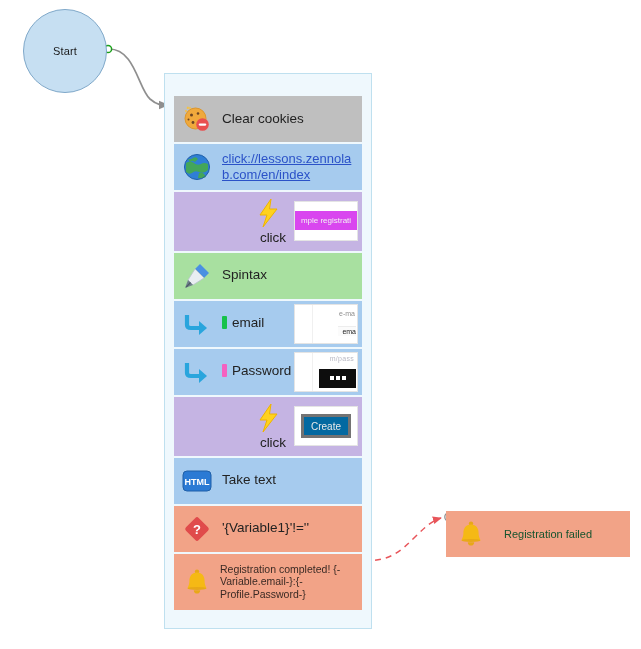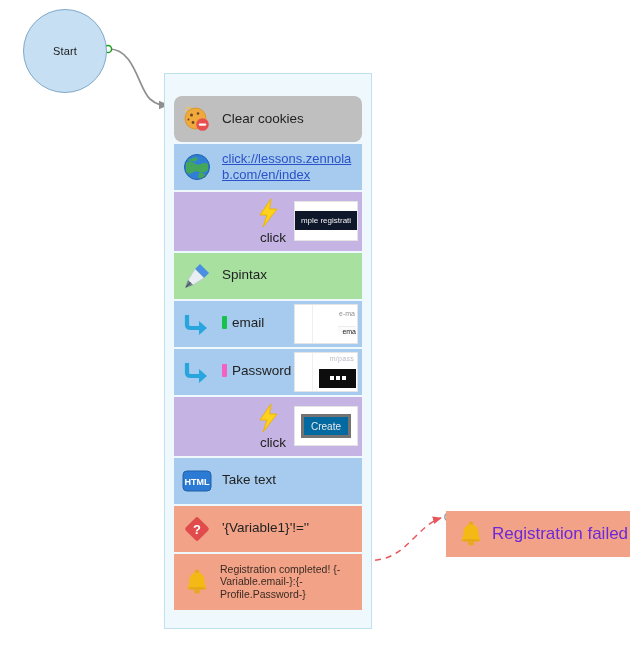--- a/index.html
+++ b/index.html
@@ -89,21 +89,21 @@
   .row .row-label {
     margin-left: 8px;
     font-size: 13.5px;
     color: #222222;
     line-height: 1.25;
     word-break: break-word;
     flex: 1 1 auto;
   }
 
   
-  .row--grey   { background: #bfbfbf; border-radius: 8px; }
+  .row--grey   { background: #bfbfbf; }
   .row--blue   { background: #a6cbee; }
   .row--purple { background: #c5b4e3; flex-direction: column; }
   .row--green  { background: #a8e0a0; }
   .row--salmon { background: #f2a387; }
 
   .row--link .row-label a,
   .row--link .row-label {
     color: #2b52c8;
     text-decoration: underline;
     font-size: 13px;
@@ -137,21 +137,21 @@
     transform: translateY(-50%);
     width: 64px;
     height: 40px;
     background: #ffffff;
     border: 1px solid #e4e4e4;
     box-sizing: border-box;
     overflow: hidden;
   }
   .thumb-dark {
     position: absolute;
-    background: #0f172a;
+    background: #d946ef;
     color: #f2f2f2;
     font-size: 8px;
     display: flex;
     align-items: center;
     justify-content: center;
     white-space: nowrap;
     overflow: hidden;
     font-family: "Liberation Sans", sans-serif;
   }
   
@@ -228,23 +228,23 @@
     top: 511px;
     width: 184px;
     height: 46px;
     background: #f2a387;
     display: flex;
     align-items: center;
     padding-left: 10px;
     box-sizing: border-box;
   }
   #fail-node .fail-label {
-    margin-left: 6px;
-    font-size: 17px;
-    color: #6d28d9;
+    margin-left: 18px;
+    font-size: 11px;
+    color: #14532d;
   }
 
   .icon-svg { display: block; }
 </style>
 </head>
 <body>
 
 <div id="canvas">
 
   <svg id="edges" viewBox="0 0 641 649" width="641" height="649">

